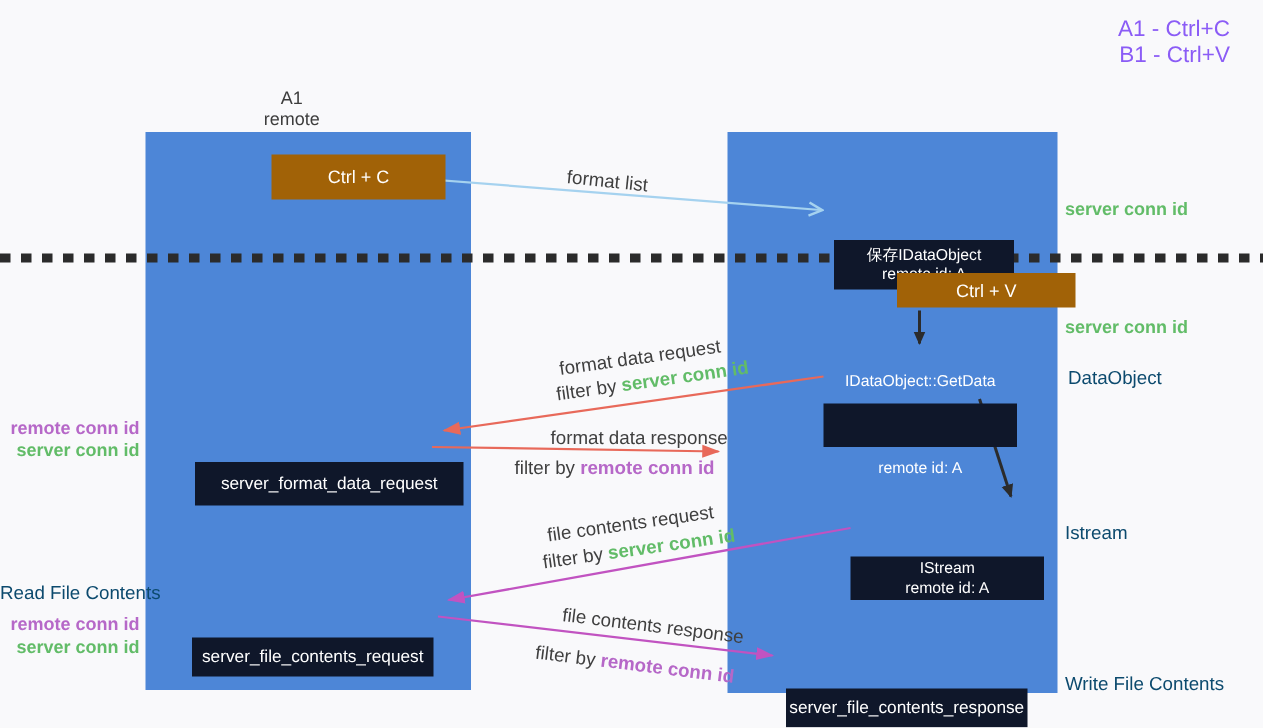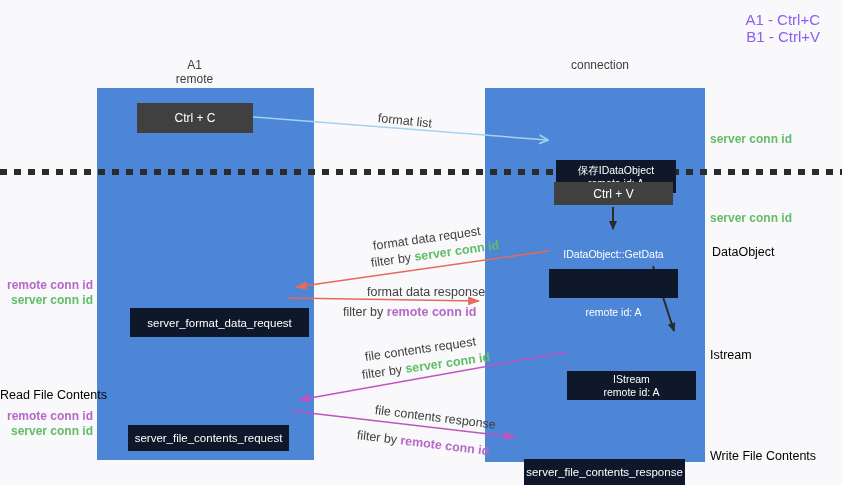--- a/index.html
+++ b/index.html
@@ -20,21 +20,21 @@
     color:#3d3d3d; z-index:1;
   }
   .lane-header-a { left:86px;  top:58px; width:217px; }
   .lane-header-b { left:490px; top:58px; width:220px; }
   .overlay { position:absolute; left:0; top:0; z-index:2; pointer-events:none; }
   .node {
     position:absolute; box-sizing:border-box; z-index:3;
     display:flex; flex-direction:column; align-items:center; justify-content:center;
     color:#ffffff; text-align:center; white-space:nowrap;
   }
-  .node.green  { background:#404040; }
+  .node.green  { background:#a16207;margin-left:44px; }
   .node.orange { background:#0f172a;margin-top:32px; }
   .node-ctrl-c      { left:137px; top:103px; width:116px; height:30px; font-size:12px; }
   .node-save        { left:556px; top:128px; width:120px; height:33px; font-size:10.5px; line-height:13px; }
   .node-ctrl-v      { left:554px; top:182px; width:119px; height:23px; font-size:12px; }
   .node-getdata     { left:549px; top:237px; width:129px; height:29px; font-size:10.5px; line-height:13px;gap:45px; }
   .node-format-req  { left:130px; top:276px; width:179px; height:29px; font-size:11.5px; }
   .node-format-resp { left:487px; top:289px; width:157px; height:26px; font-size:11.5px; }
   .node-istream     { left:567px; top:339px; width:129px; height:29px; font-size:10.5px; line-height:13px; }
   .node-file-req    { left:128px; top:393px; width:161px; height:26px; font-size:11.5px; }
   .node-file-resp   { left:524px; top:427px; width:161px; height:26px; font-size:11.5px; }
@@ -55,21 +55,21 @@
   .lbl-fcr              { left:365px; top:350px; }
   .lbl-fcr-filter       { left:362px; top:368px; }
   .lbl-fcresp           { left:375px; top:403px; }
   .lbl-fcresp-filter    { left:357px; top:428px; }
   .side-pair {
     position:absolute; left:0; width:93px; text-align:right; z-index:4;
     font-size:12px; font-weight:bold; line-height:15px; white-space:nowrap;
   }
   .pair-top    { top:278px; }
   .pair-bottom { top:409px; }
-  .side-label  { position:absolute; z-index:4; font-size:12.5px; color:#000000; white-space:nowrap; }
+  .side-label  { position:absolute; z-index:4; font-size:12.5px; color:#0c4a6e; white-space:nowrap; }
   .lbl-read-file  { left:0;   top:388px; width:93px; text-align:right; }
   .lbl-conn-top   { left:710px; top:132px; font-size:12px; font-weight:bold; color:#62bc68; }
   .lbl-conn-mid   { left:710px; top:211px; font-size:12px; font-weight:bold; color:#62bc68; }
   .lbl-dataobject { left:712px; top:245px; }
   .lbl-istream    { left:710px; top:348px; }
   .lbl-write-file { left:710px; top:449px; }
 </style>
 </head>
 <body>
 
@@ -78,21 +78,20 @@
   <div class="title">
     <div>A1 - Ctrl+C</div>
     <div>B1 - Ctrl+V</div>
   </div>
 
   <div class="lane-header lane-header-a">
     <div>A1</div>
     <div>remote</div>
   </div>
   <div class="lane-header lane-header-b">
-    <div>connection</div>
   </div>
 
   <div class="lane lane-a"></div>
   <div class="lane lane-b"></div>
 
   <svg class="overlay" width="842" height="485">
     <defs>
       <marker id="head-black" viewBox="0 0 10 10" refX="8" refY="5" markerWidth="10" markerHeight="10" orient="auto" markerUnits="userSpaceOnUse">
         <path d="M0,1 L9,5 L0,9 z" fill="#2b2b2b"></path>
       </marker>

